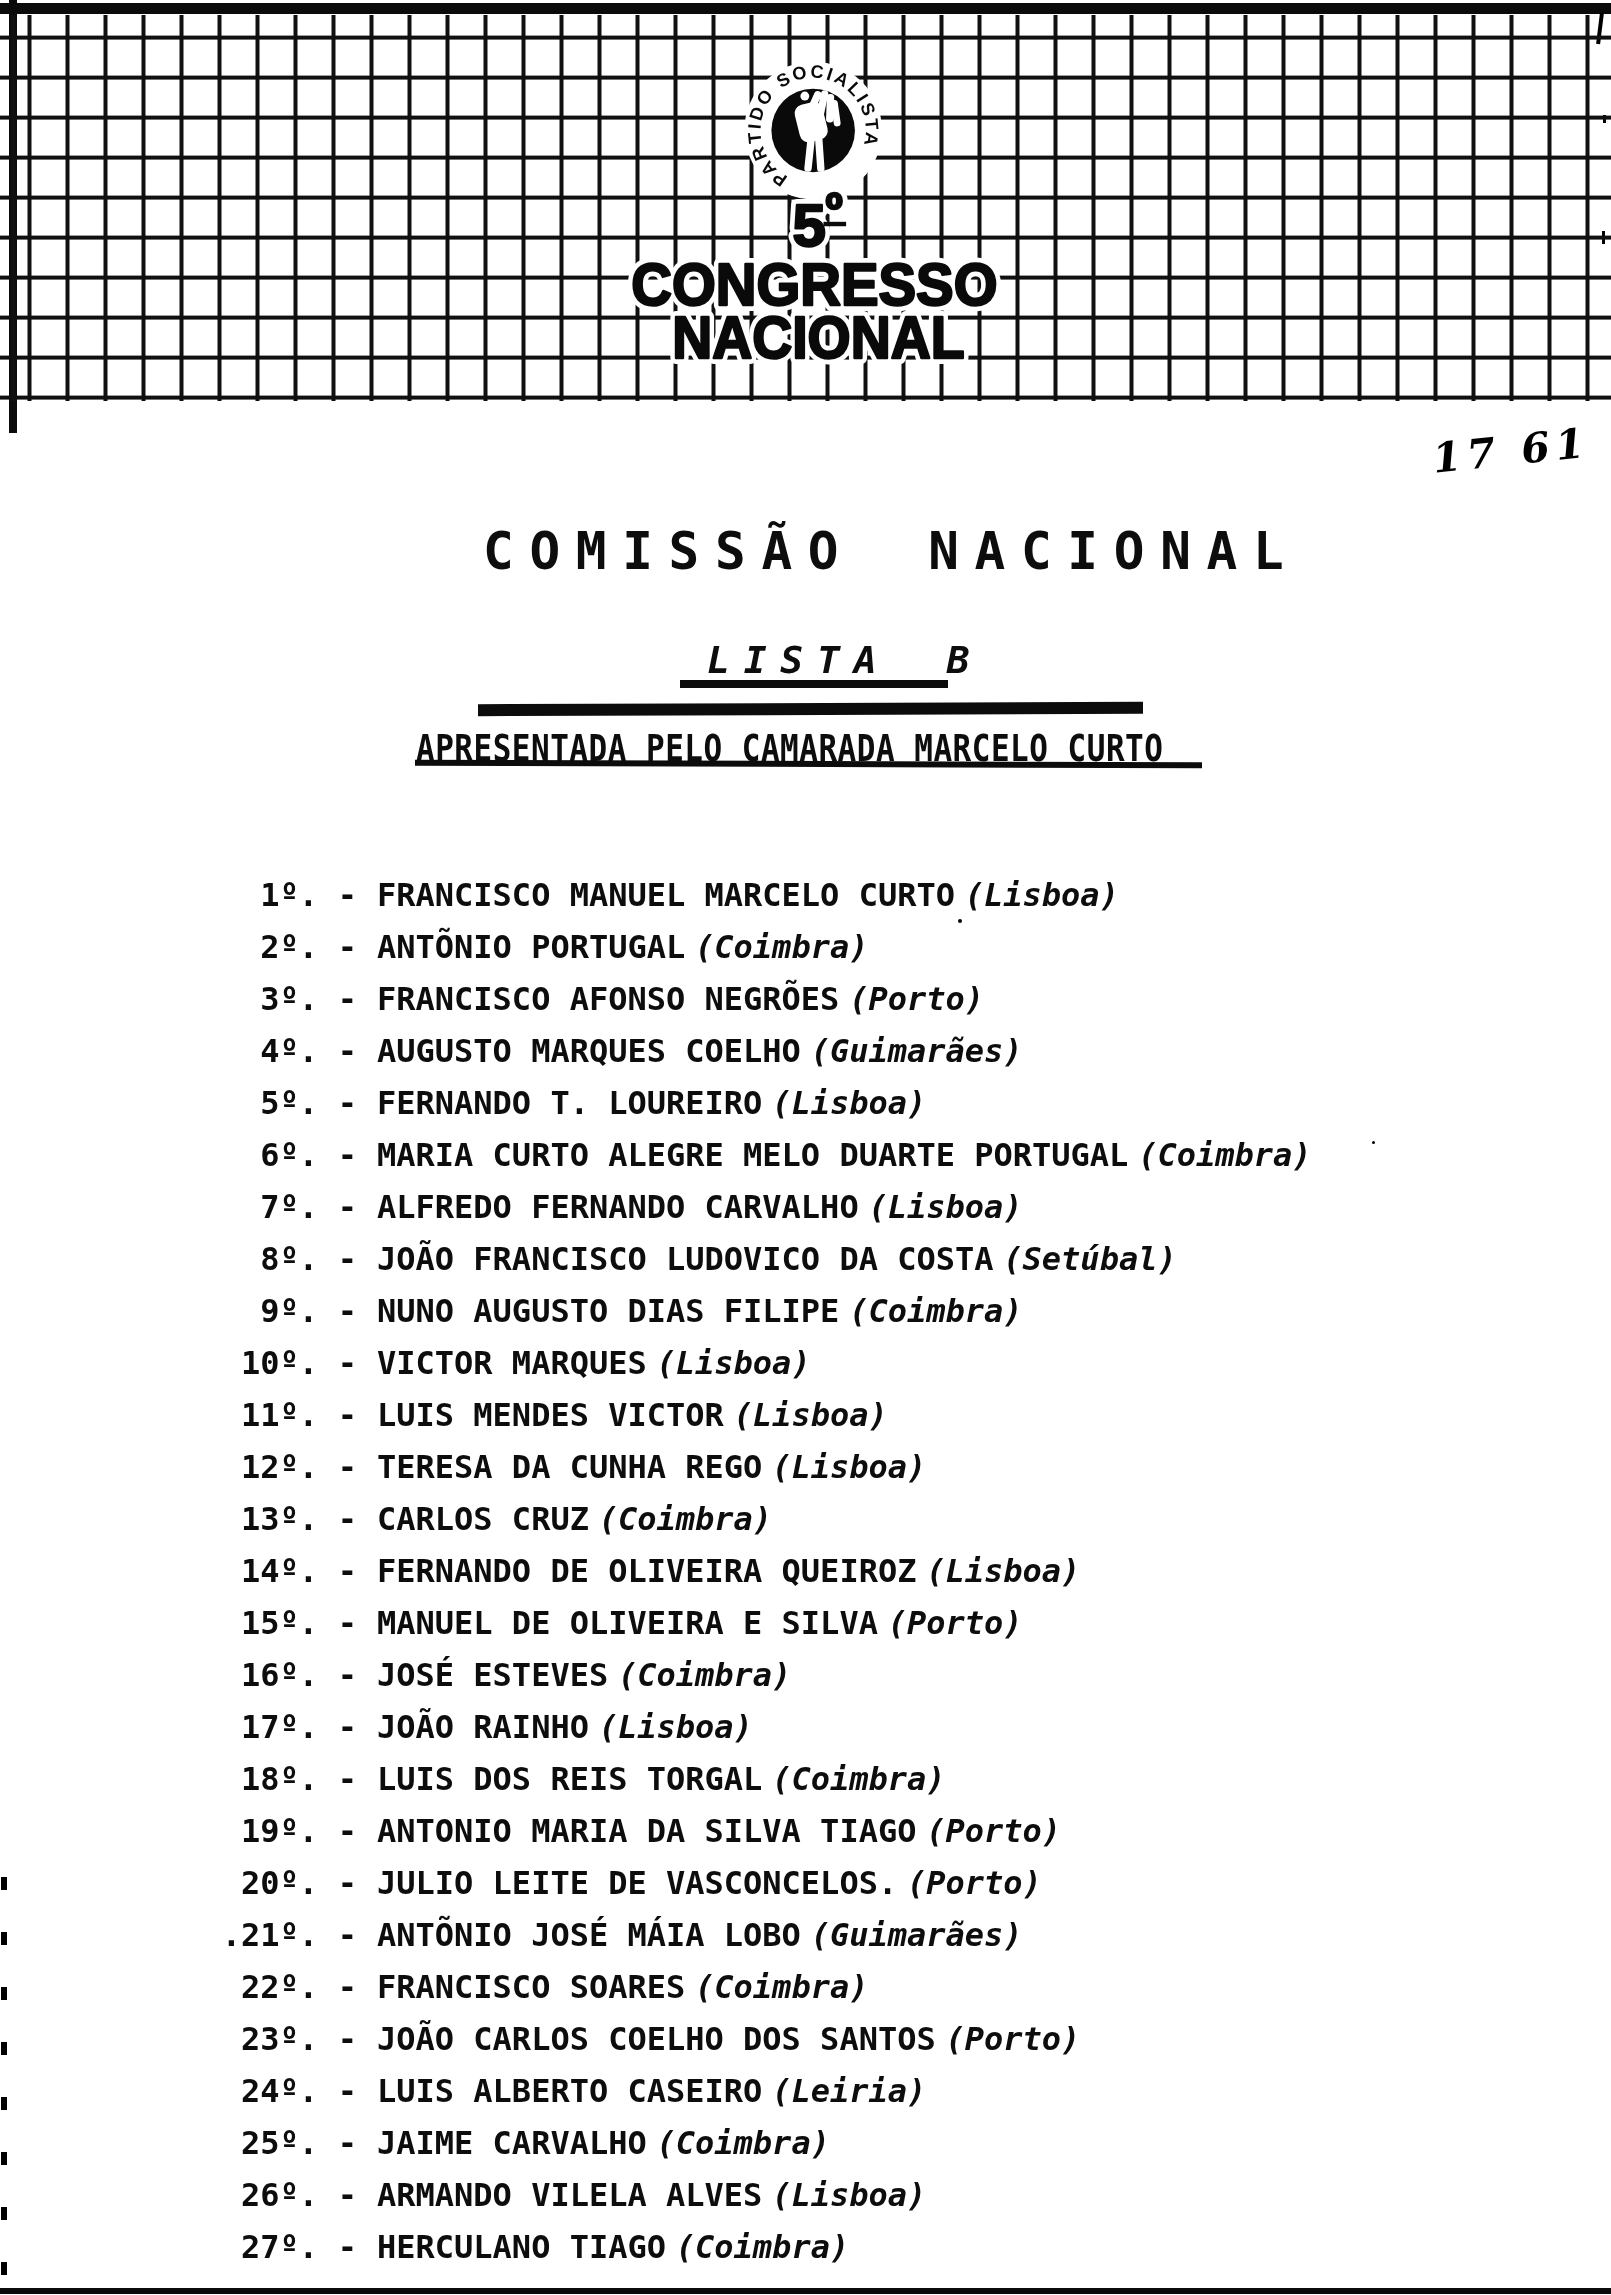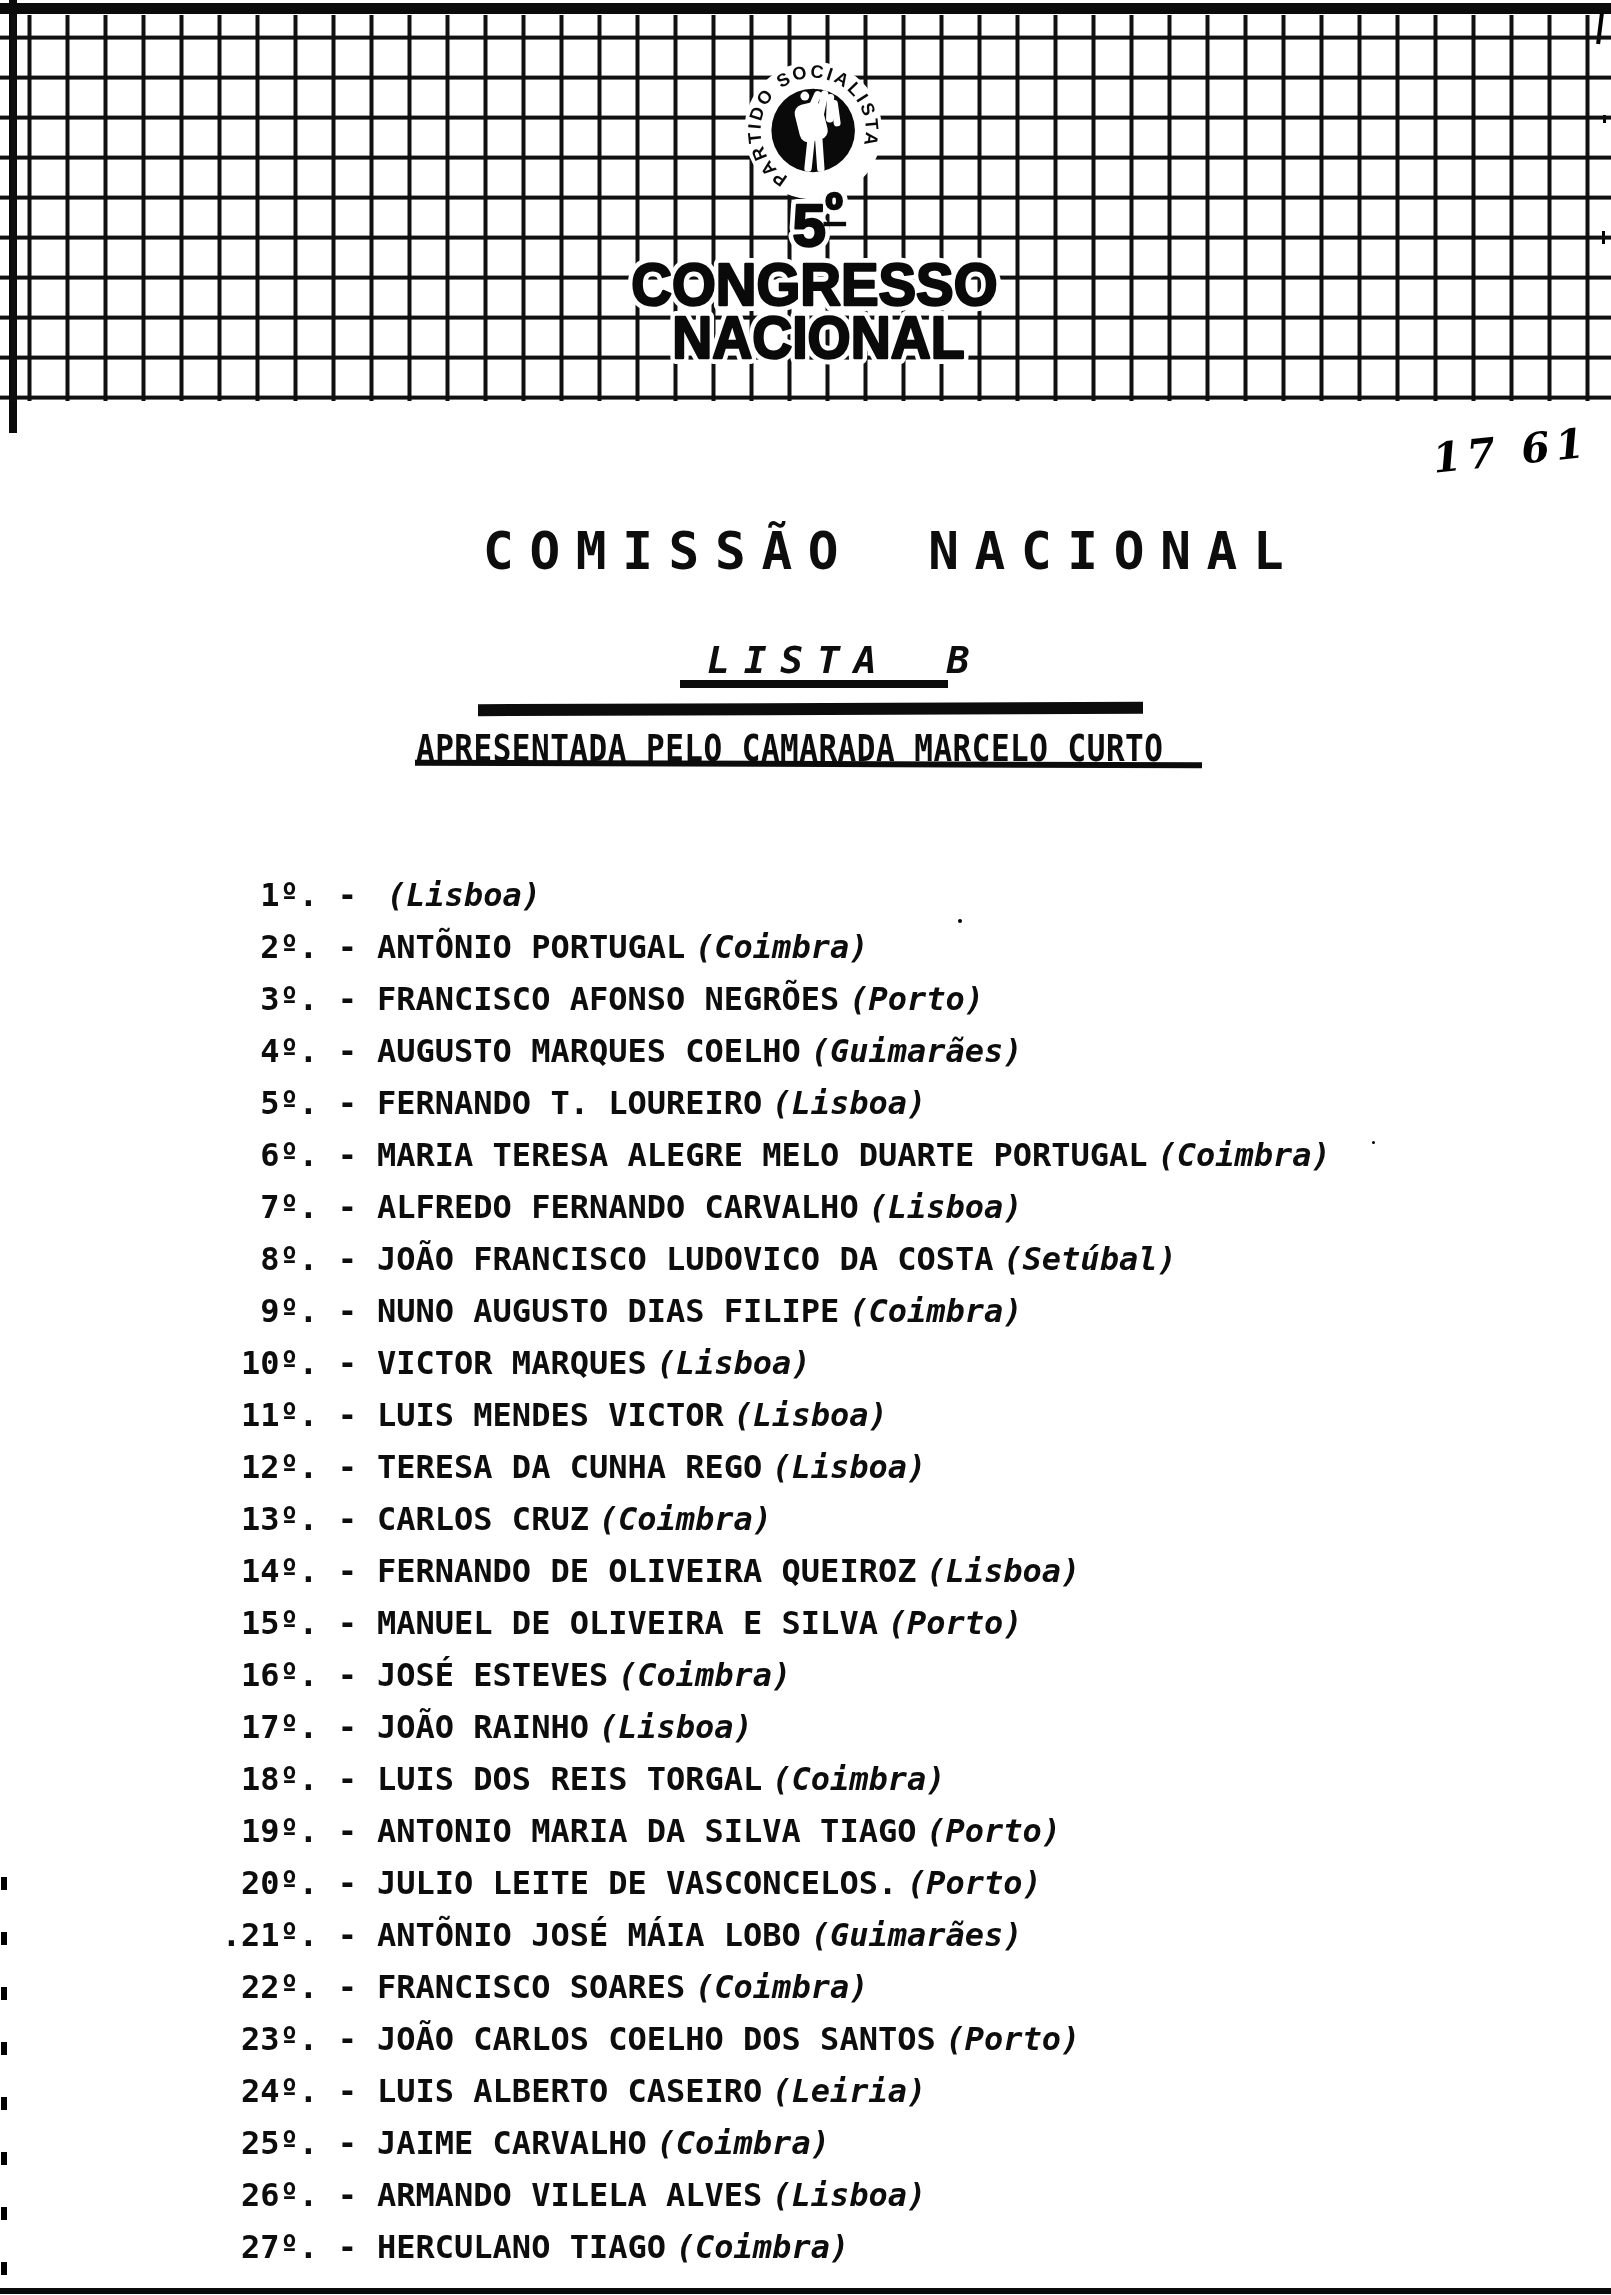--- a/index.html
+++ b/index.html
@@ -113,20 +113,21 @@
 <div class="abs u-comissao"></div>
 <div class="abs h-lista">LISTA B</div>
 <div class="abs u-lista"></div>
 <div class="abs h-apres">APRESENTADA PELO CAMARADA MARCELO CURTO</div>
 <div class="abs u-apres"></div>
 
 <div class="abs list">
   <div class="row">
       <span class="num">1º.</span>
       <span class="dash">-</span>
+      <span class="name">FRANCISCO MANUEL MARCELO CURTO</span>
       <span class="city">(Lisboa)</span>
     </div>
   <div class="row">
       <span class="num">2º.</span>
       <span class="dash">-</span>
       <span class="name">ANTÕNIO PORTUGAL</span>
       <span class="city">(Coimbra)</span>
     </div>
   <div class="row">
       <span class="num">3º.</span>
@@ -142,21 +143,21 @@
     </div>
   <div class="row">
       <span class="num">5º.</span>
       <span class="dash">-</span>
       <span class="name">FERNANDO T. LOUREIRO</span>
       <span class="city">(Lisboa)</span>
     </div>
   <div class="row">
       <span class="num">6º.</span>
       <span class="dash">-</span>
-      <span class="name">MARIA TERESA ALEGRE MELO DUARTE PORTUGAL</span>
+      <span class="name">MARIA CURTO ALEGRE MELO DUARTE PORTUGAL</span>
       <span class="city">(Coimbra)</span>
     </div>
   <div class="row">
       <span class="num">7º.</span>
       <span class="dash">-</span>
       <span class="name">ALFREDO FERNANDO CARVALHO</span>
       <span class="city">(Lisboa)</span>
     </div>
   <div class="row">
       <span class="num">8º.</span>

